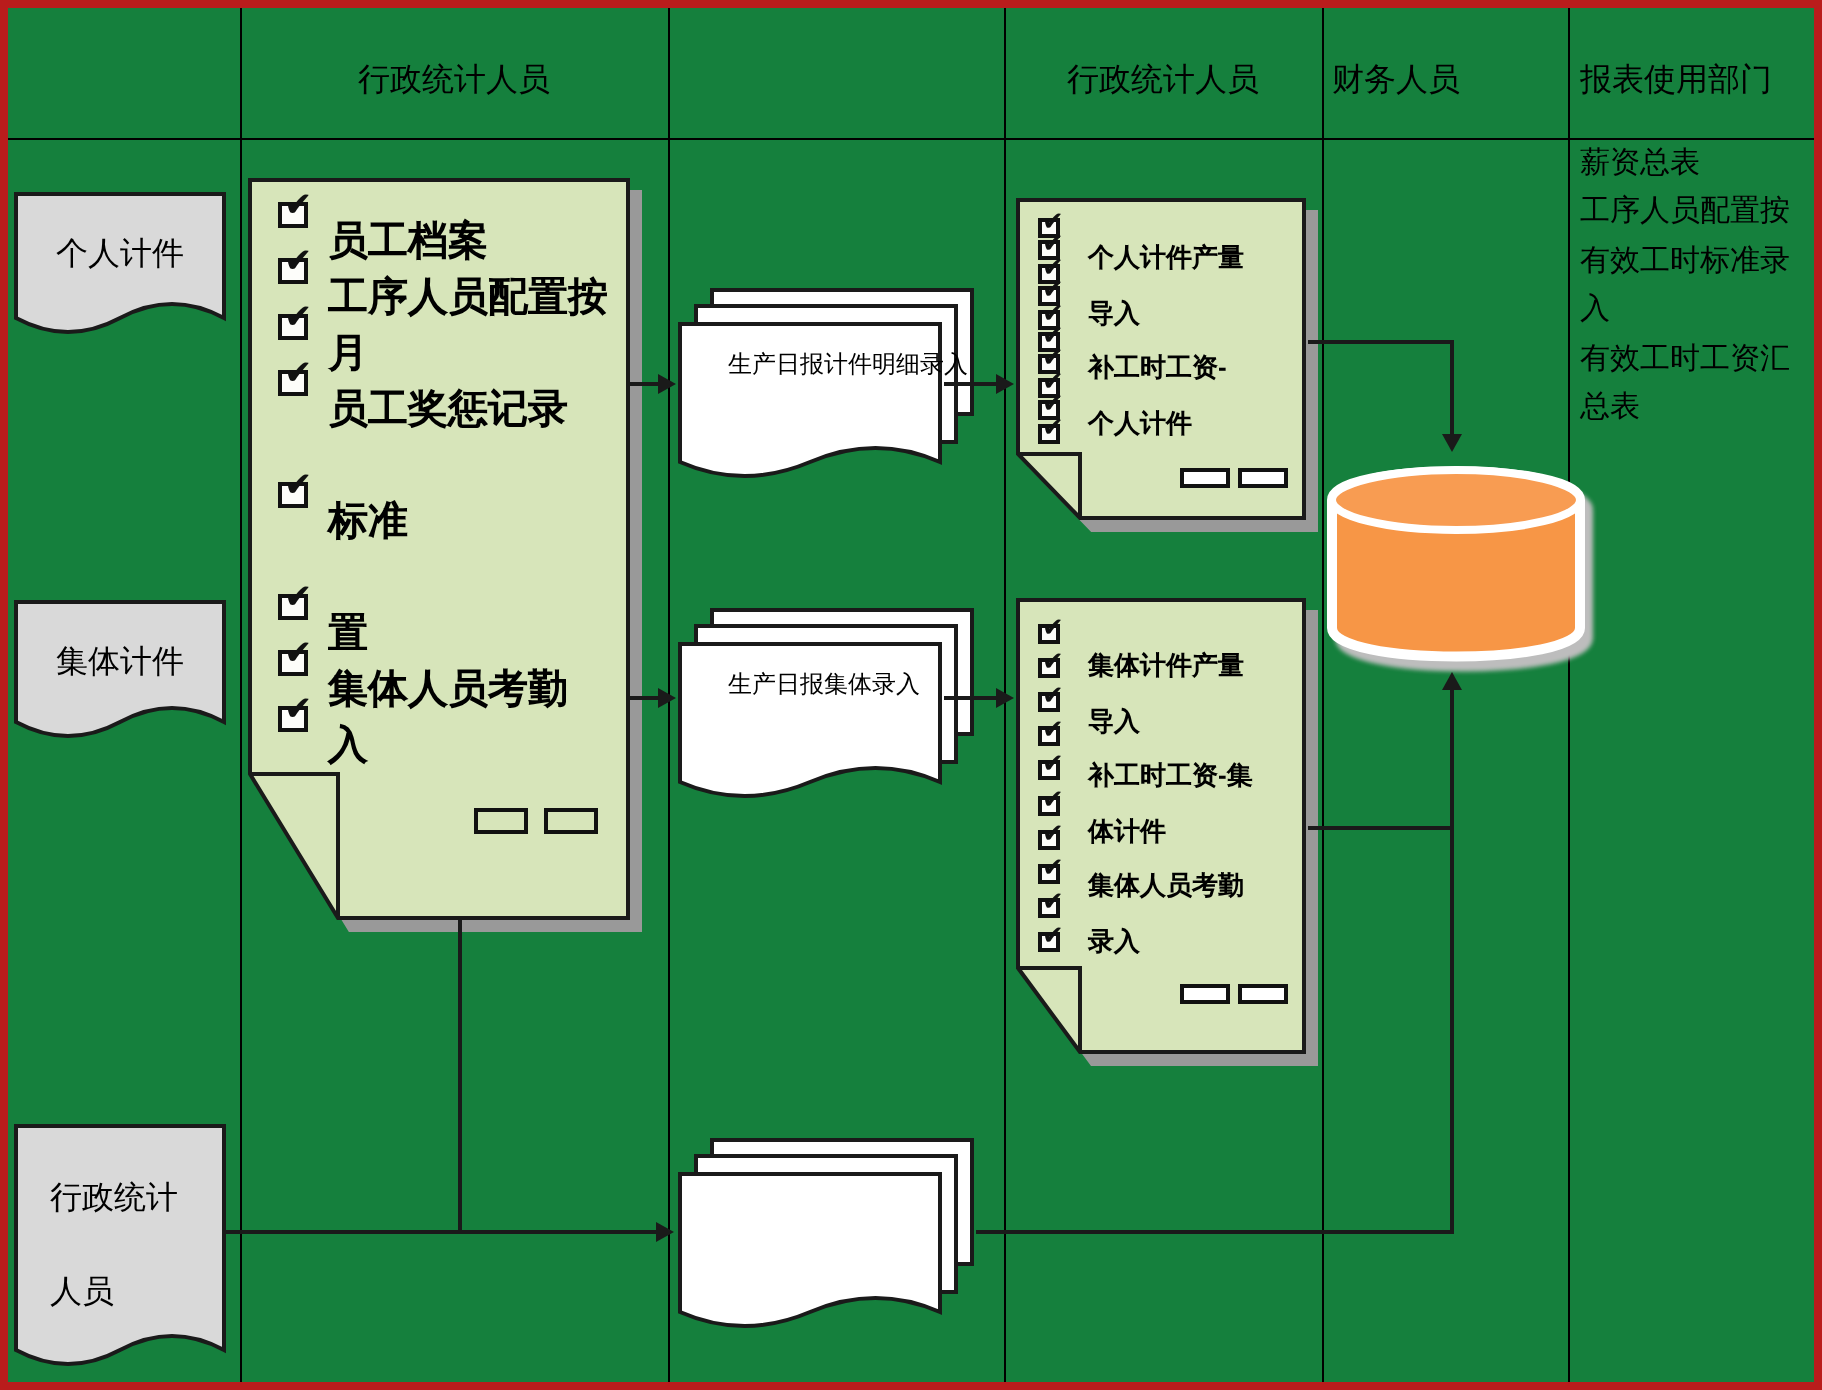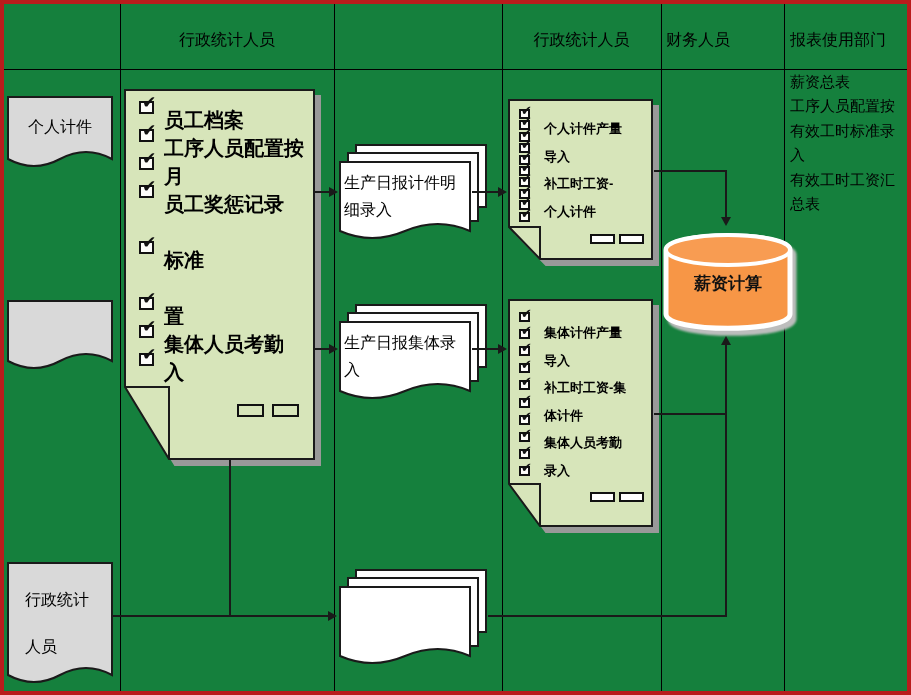--- a/index.html
+++ b/index.html
@@ -30,21 +30,21 @@
   .clbl { position:absolute; left:25px; top:6px; font-size:20px; font-weight:bold; white-space:nowrap; }
   .cbcol { position:absolute; left:11px; top:0; width:16px; bottom:0; }
   .tlines { position:absolute; left:36px; font-size:13px; font-weight:bold; line-height:27.5px; white-space:nowrap; }
   .mini { position:absolute; border:2px solid #111; background:transparent; width:27px; height:13px; }
   .mini-sm { width:25px; height:10px; background:#fff; }
 
   
   .stack { position:absolute; width:166px; height:106px; }
   .stack .back { position:absolute; background:#fff; border:2px solid #1a1a1a; width:132px; }
   .stack .front { position:absolute; left:0; top:17px; }
-  .stack .stxt { position:absolute; left:5px; top:25px; width:121px; font-size:16px; line-height:27px; }
+  .stack .stxt { position:absolute; left:25px; top:25px; width:121px; font-size:12px; line-height:27px; }
 
   
   .cyl { position:absolute; }
   .cyl svg { display:block; filter:drop-shadow(4px 5px 1px #bdbdbd); }
   .cyl .cyllbl { position:absolute; left:0; top:46px; width:100%; text-align:center; font-size:17px; font-weight:bold; color:#111; }
 
   
   .reports { position:absolute; font-size:15px; line-height:24.4px; }
   .ritem { white-space:normal; }
 
@@ -75,20 +75,21 @@
     <svg width="106" height="78" viewBox="0 0 106 78">
       <path d="M1,1 H105 V63 Q79,49 53,63 T1,63 Z" fill="#D9D9D9" stroke="#1a1a1a" stroke-width="2"></path>
     </svg>
     <div class="doclbl">个人计件</div>
   </div>
 
   <div class="doc" style="left:3px;top:296px;width:106px;height:76px">
     <svg width="106" height="76" viewBox="0 0 106 76">
       <path d="M1,1 H105 V61 Q79,47 53,61 T1,61 Z" fill="#D9D9D9" stroke="#1a1a1a" stroke-width="2"></path>
     </svg>
+    <div class="doclbl">集体计件</div>
   </div>
 
   <div class="doc" style="left:3px;top:558px;width:106px;height:128px">
     <svg width="106" height="128" viewBox="0 0 106 128">
       <path d="M1,1 H105 V113 Q79,99 53,113 T1,113 Z" fill="#D9D9D9" stroke="#1a1a1a" stroke-width="2"></path>
     </svg>
     <div class="doc3lbl">行政统计人员</div>
   </div>
 
   <div class="chk" style="left:120px;top:85px;width:191px;height:371px">
@@ -214,21 +215,20 @@
       </div>
     <span class="mini mini-sm" style="left:82px;top:193px"></span>
     <span class="mini mini-sm" style="left:111px;top:193px"></span>
   </div>
 
   <div class="cyl" style="left:658px;top:222px;width:132px;height:112px">
     <svg width="132" height="112" viewBox="0 0 132 112">
       <path d="M4,24 C4,5 128,5 128,24 L128,88 C128,107 4,107 4,88 Z" fill="#F79646" stroke="#ffffff" stroke-width="5"></path>
       <ellipse cx="66" cy="24" rx="62" ry="15" fill="#F89C52" stroke="#ffffff" stroke-width="4"></ellipse>
     </svg>
-    <div class="cyllbl">薪资计算</div>
   </div>
 
   <div class="reports" style="left:786px;top:66px;width:114px">
       <div class="ritem">薪资总表</div>
       <div class="ritem">工序人员配置按</div>
       <div class="ritem">有效工时标准录入</div>
       <div class="ritem">有效工时工资汇总表</div>
     </div>
 
   <div class="ln" style="left:311px;top:187px;width:15px;height:2px"></div>

